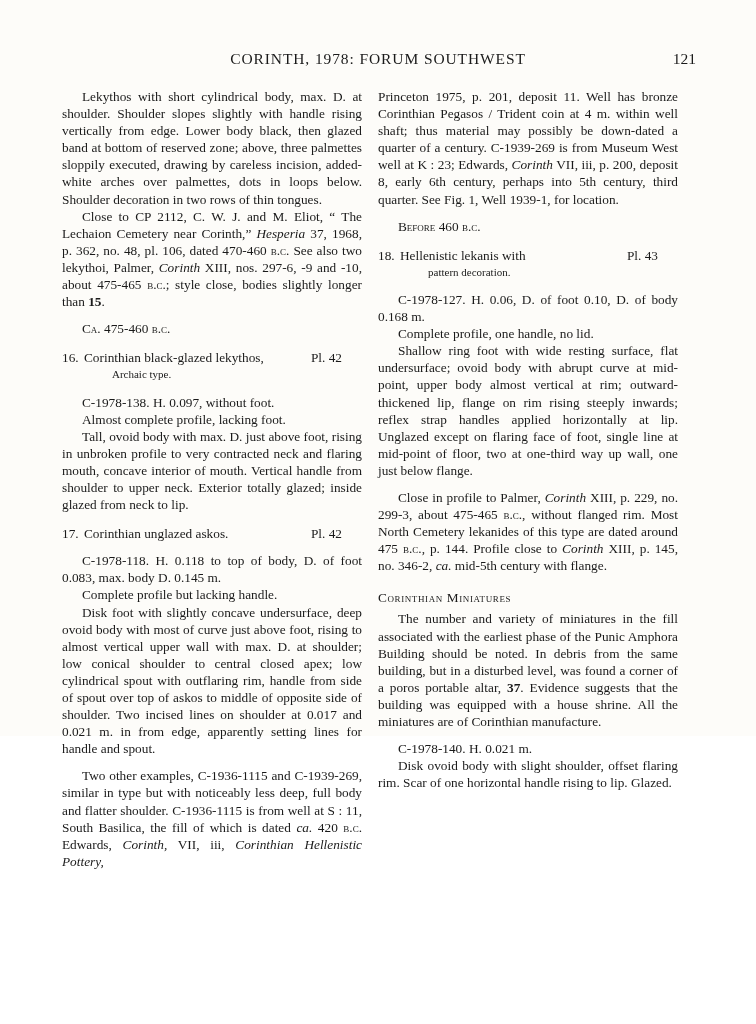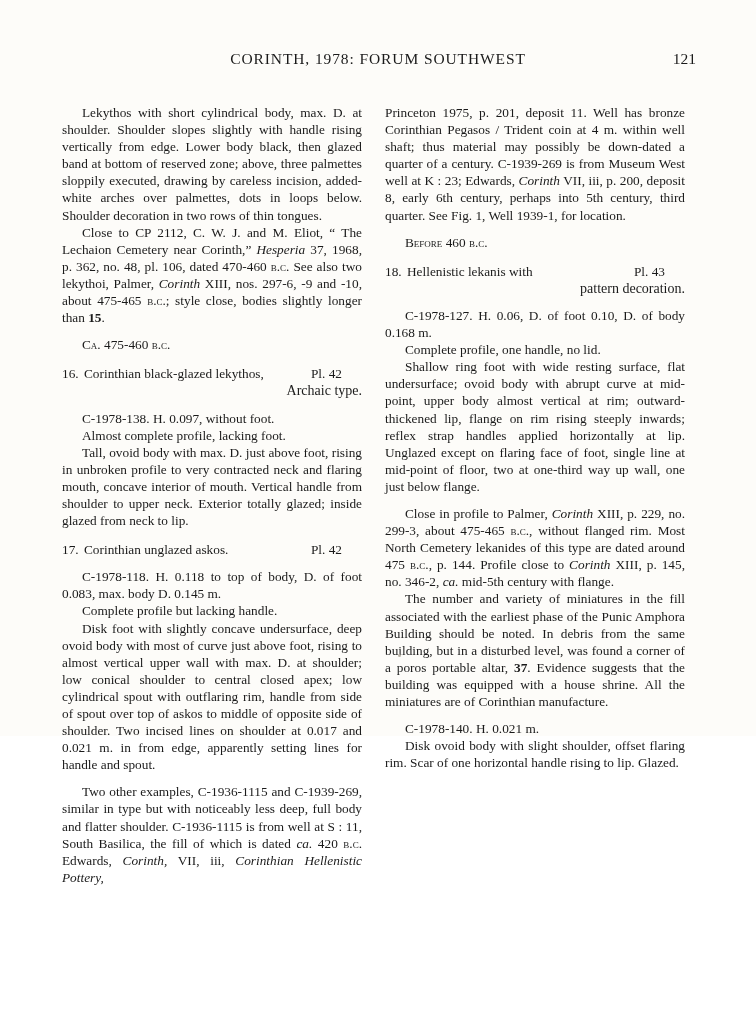--- a/index.html
+++ b/index.html
@@ -40,25 +40,25 @@
   }
   .page-number {
     position: absolute;
     right: 0;
     top: 0;
     font-size: 15.5px;
     font-weight: normal;
   }
   .columns {
     position: absolute;
-    top: 104px;
+    top: 88px;
     left: 62px;
     width: 634px;
     display: flex;
-    gap: 23px;
+    gap: 16px;
   }
   .col {
     width: 300px;
   }
   p {
     margin: 0;
     font-size: 13.3px;
     line-height: 17.1px;
     text-align: justify;
     text-justify: inter-word;
@@ -90,23 +90,22 @@
   .entry-head .plate {
     display: inline-block;
     text-align: right;
     width: 52px;
     vertical-align: top;
   }
   .sub-line {
     display: block;
     text-indent: 0;
     padding-left: 50px;
-    font-size: 14px;
+    font-size: 11px;
     line-height: 17.1px;
-    text-align: right;
   }
   .gap-sm { margin-top: 10px; }
   .section-head {
     margin-top: 16px;
     margin-bottom: 4px;
     font-size: 13.3px;
     font-variant: small-caps;
     letter-spacing: 0.6px;
     text-indent: 0;
   }
@@ -168,20 +167,21 @@
       <div class="entry-head">
         <span class="num">18.</span><span class="ttl">Hellenistic lekanis with</span><span class="plate">Pl. 43</span>
         <span class="sub-line">pattern decoration.</span>
       </div>
       <p class="indent gap-sm">C-1978-127.  H. 0.06, D. of foot 0.10, D. of body 0.168 m.</p>
       <p class="indent">Complete profile, one handle, no lid.</p>
       <p class="indent">Shallow ring foot with wide resting surface, flat undersurface; ovoid body with abrupt curve at mid-point, upper body almost vertical at rim; outward-thickened lip, flange on rim rising steeply inwards; reflex strap handles applied horizontally at lip. Unglazed except on flaring face of foot, single line at mid-point of floor, two at one-third way up wall, one just below flange.</p>
 
       <p class="indent gap-sm"><span>Close in profile to Palmer, </span><span class="it">Corinth</span><span> XIII, p. 229, no. 299-3, about 475-465 </span><span class="sc">b.c.</span><span>, without flanged rim. Most North Cemetery lekanides of this type are dated around 475 </span><span class="sc">b.c.</span><span>, p. 144. Profile close to </span><span class="it">Corinth</span><span> XIII, p. 145, no. 346-2, </span><span class="it">ca.</span><span> mid-5th century with flange.</span></p>
 
+      <div class="section-head">Corinthian Miniatures</div>
 
       <p class="indent"><span>The number and variety of miniatures in the fill associated with the earliest phase of the Punic Amphora Building should be noted. In debris from the same building, but in a disturbed level, was found a corner of a poros portable altar, </span><span class="bold">37</span><span>. Evidence suggests that the building was equipped with a house shrine. All the miniatures are of Corinthian manufacture.</span></p>
 
       <p class="indent gap-sm">C-1978-140.  H. 0.021 m.</p>
       <p class="indent">Disk ovoid body with slight shoulder, offset flaring rim. Scar of one horizontal handle rising to lip. Glazed.</p>
 
     </div>
 
   </div>
 

